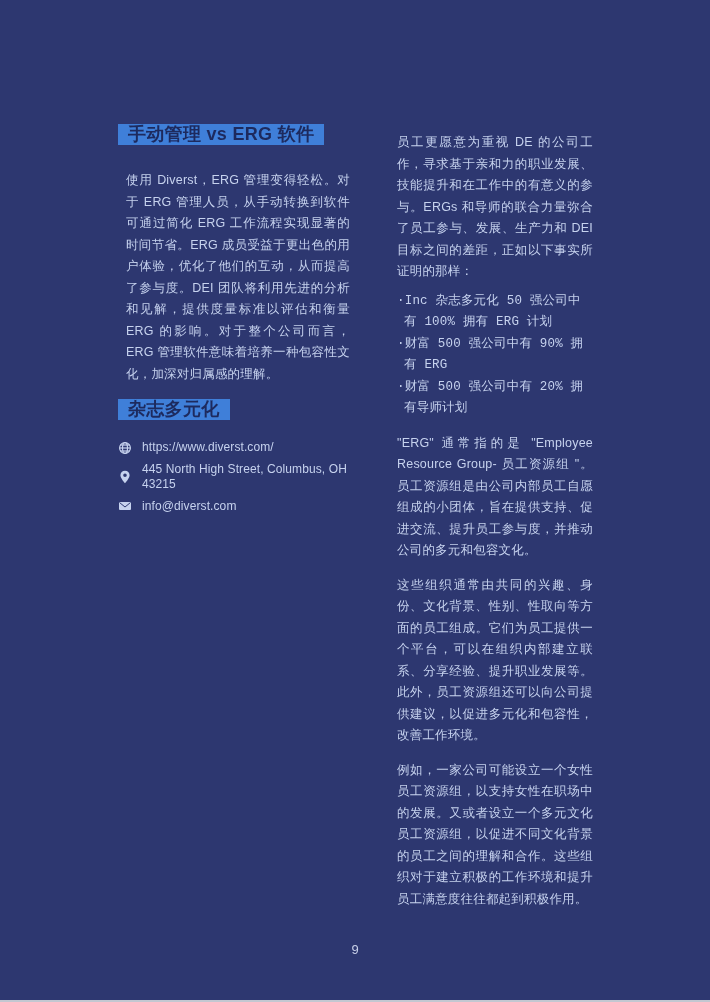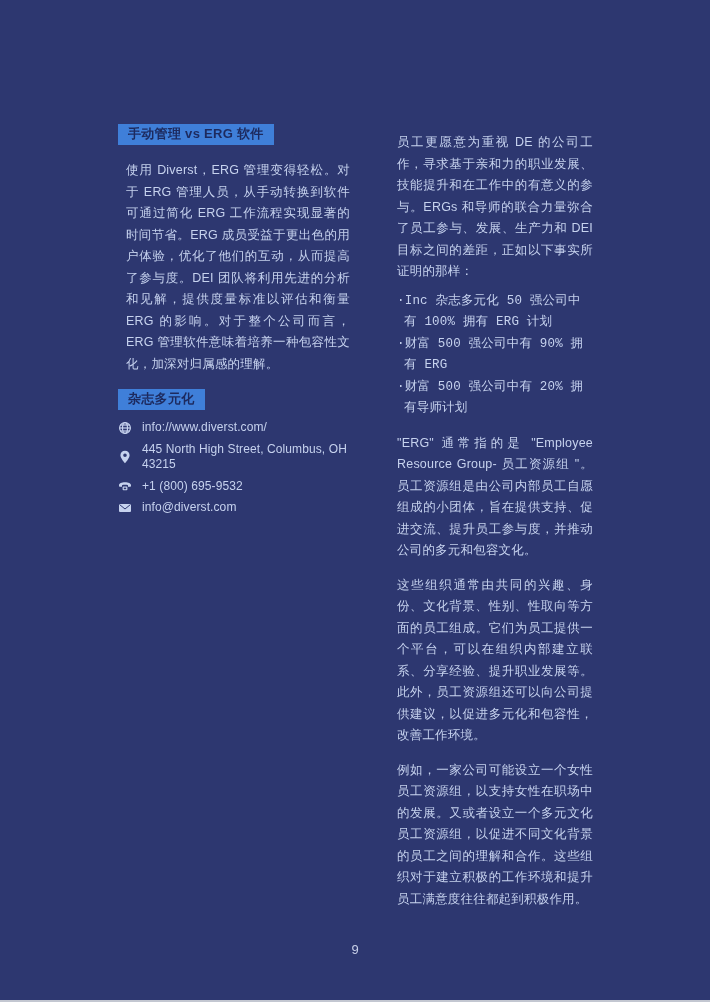--- a/index.html
+++ b/index.html
@@ -30,25 +30,25 @@
     display: flex;
     gap: 31px;
   }
   .col-left  { width: 240px; }
   .col-right { width: 212px; }
 
   .badge {
     display: inline-block;
     background: #3f7fd9;
     color: #1d2a5e;
-    font-size: 13px;
+    font-size: 18px;
     font-weight: 700;
     line-height: 16px;
     padding: 2px 10px 3px 10px;
-    margin-bottom: 7px;
+    margin-bottom: 17px;
     letter-spacing: 0.3px;
   }
   .body-text {
     color: #c6d2ee;
     font-size: 12.5px;
     line-height: 21.5px;
     text-align: justify;
     letter-spacing: 0.2px;
     margin: 8px;
   }
@@ -118,42 +118,32 @@
           <div class="contact-row">
             <span class="ico">
               <svg viewBox="0 0 14 14" fill="none" stroke="#c6d2ee" stroke-width="1.2">
                 <circle cx="7" cy="7" r="5.4"></circle>
                 <ellipse cx="7" cy="7" rx="2.5" ry="5.4"></ellipse>
                 <line x1="1.6" y1="7" x2="12.4" y2="7"></line>
                 <line x1="2.3" y1="4" x2="11.7" y2="4"></line>
                 <line x1="2.3" y1="10" x2="11.7" y2="10"></line>
               </svg>
             </span>
-            <span>info://www.diverst.com/</span>
+            <span>https://www.diverst.com/</span>
           </div>
 
           <div class="contact-row">
             <span class="ico">
               <svg viewBox="0 0 14 14">
                 <path fill="#c6d2ee" fill-rule="evenodd" d="M7 0.8 C4.3 0.8 2.4 2.8 2.4 5.3 C2.4 8.3 7 13.3 7 13.3 C7 13.3 11.6 8.3 11.6 5.3 C11.6 2.8 9.7 0.8 7 0.8 Z M7 7 A1.8 1.8 0 1 1 7 3.4 A1.8 1.8 0 0 1 7 7 Z"></path>
               </svg>
             </span>
             <span>445 North High Street, Columbus, OH 43215</span>
           </div>
 
-          <div class="contact-row">
-            <span class="ico">
-              <svg viewBox="0 0 14 14">
-                <path fill="#c6d2ee" d="M1 6.2 C1 4.4 3.6 3.2 7 3.2 C10.4 3.2 13 4.4 13 6.2 L13 7.4 L10.3 7.9 L9.8 6.1 C8 5.6 6 5.6 4.2 6.1 L3.7 7.9 L1 7.4 Z"></path>
-                <rect x="4.6" y="7.6" width="4.8" height="3.6" rx="0.8" fill="#c6d2ee"></rect>
-                <rect x="5.8" y="8.6" width="2.4" height="1.6" fill="#2d3770"></rect>
-              </svg>
-            </span>
-            <span>+1 (800) 695-9532</span>
-          </div>
 
           <div class="contact-row">
             <span class="ico">
               <svg viewBox="0 0 14 14">
                 <rect x="1" y="3" width="12" height="8" rx="1" fill="#c6d2ee"></rect>
                 <path d="M1.6 3.6 L7 8 L12.4 3.6" fill="none" stroke="#2d3770" stroke-width="1"></path>
               </svg>
             </span>
             <span>info@diverst.com</span>
           </div>

